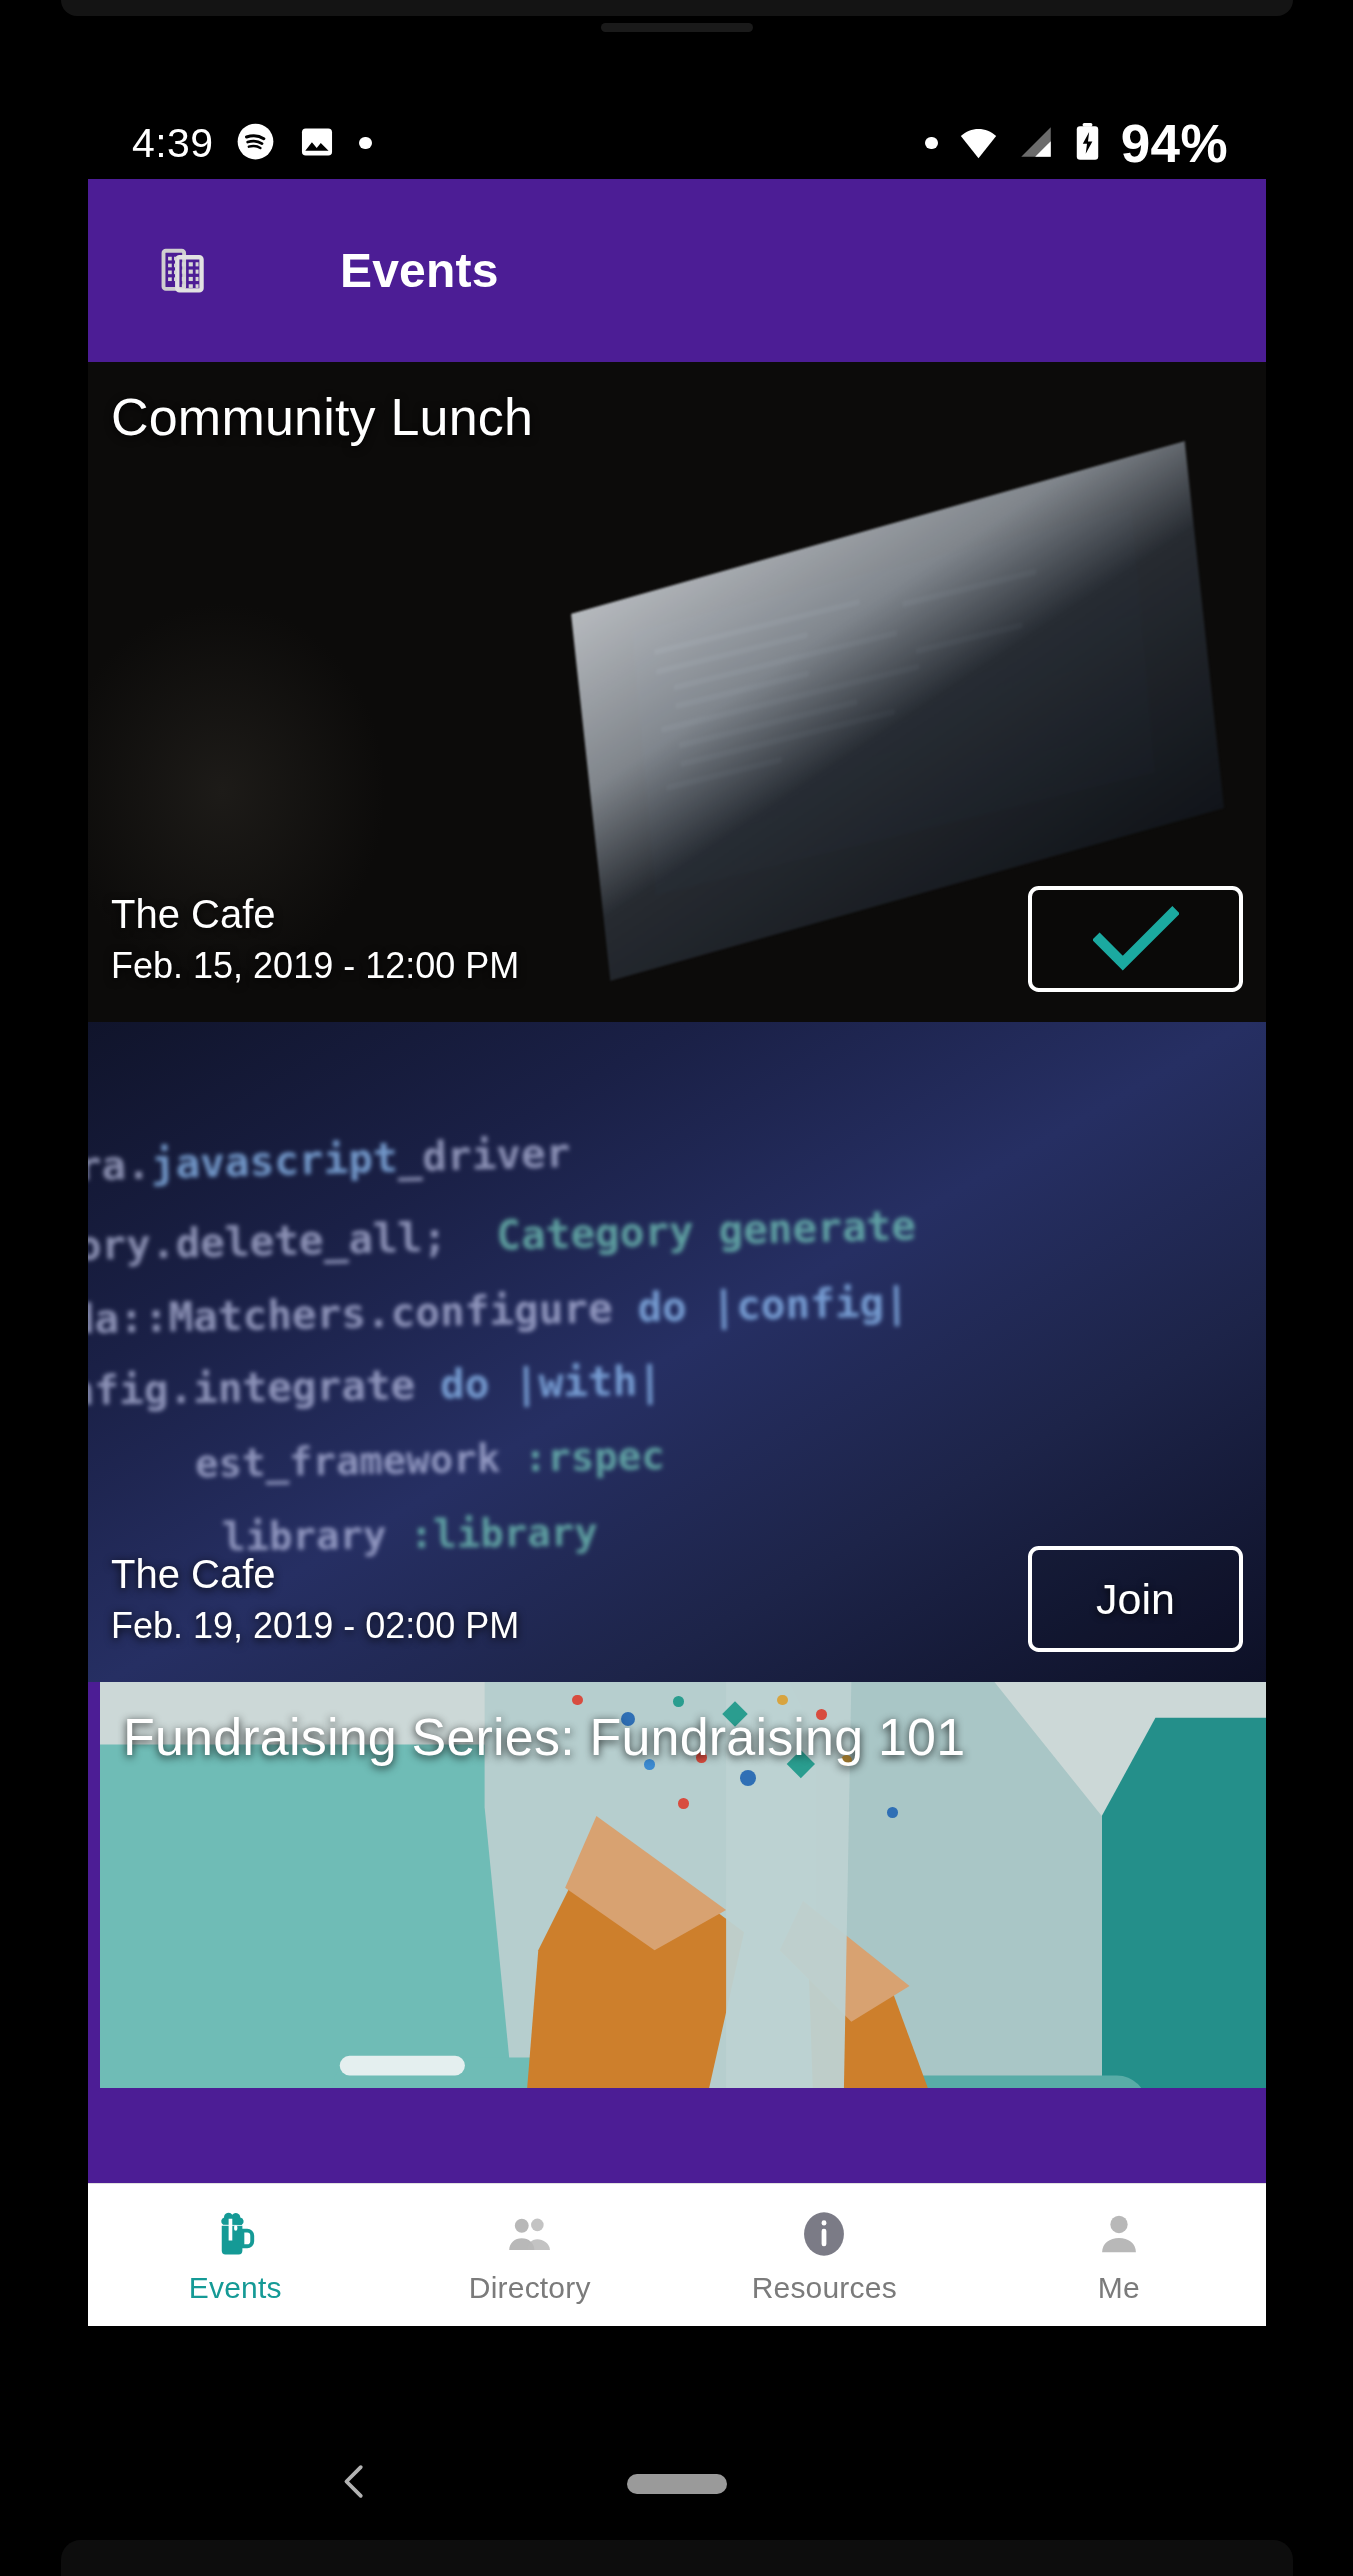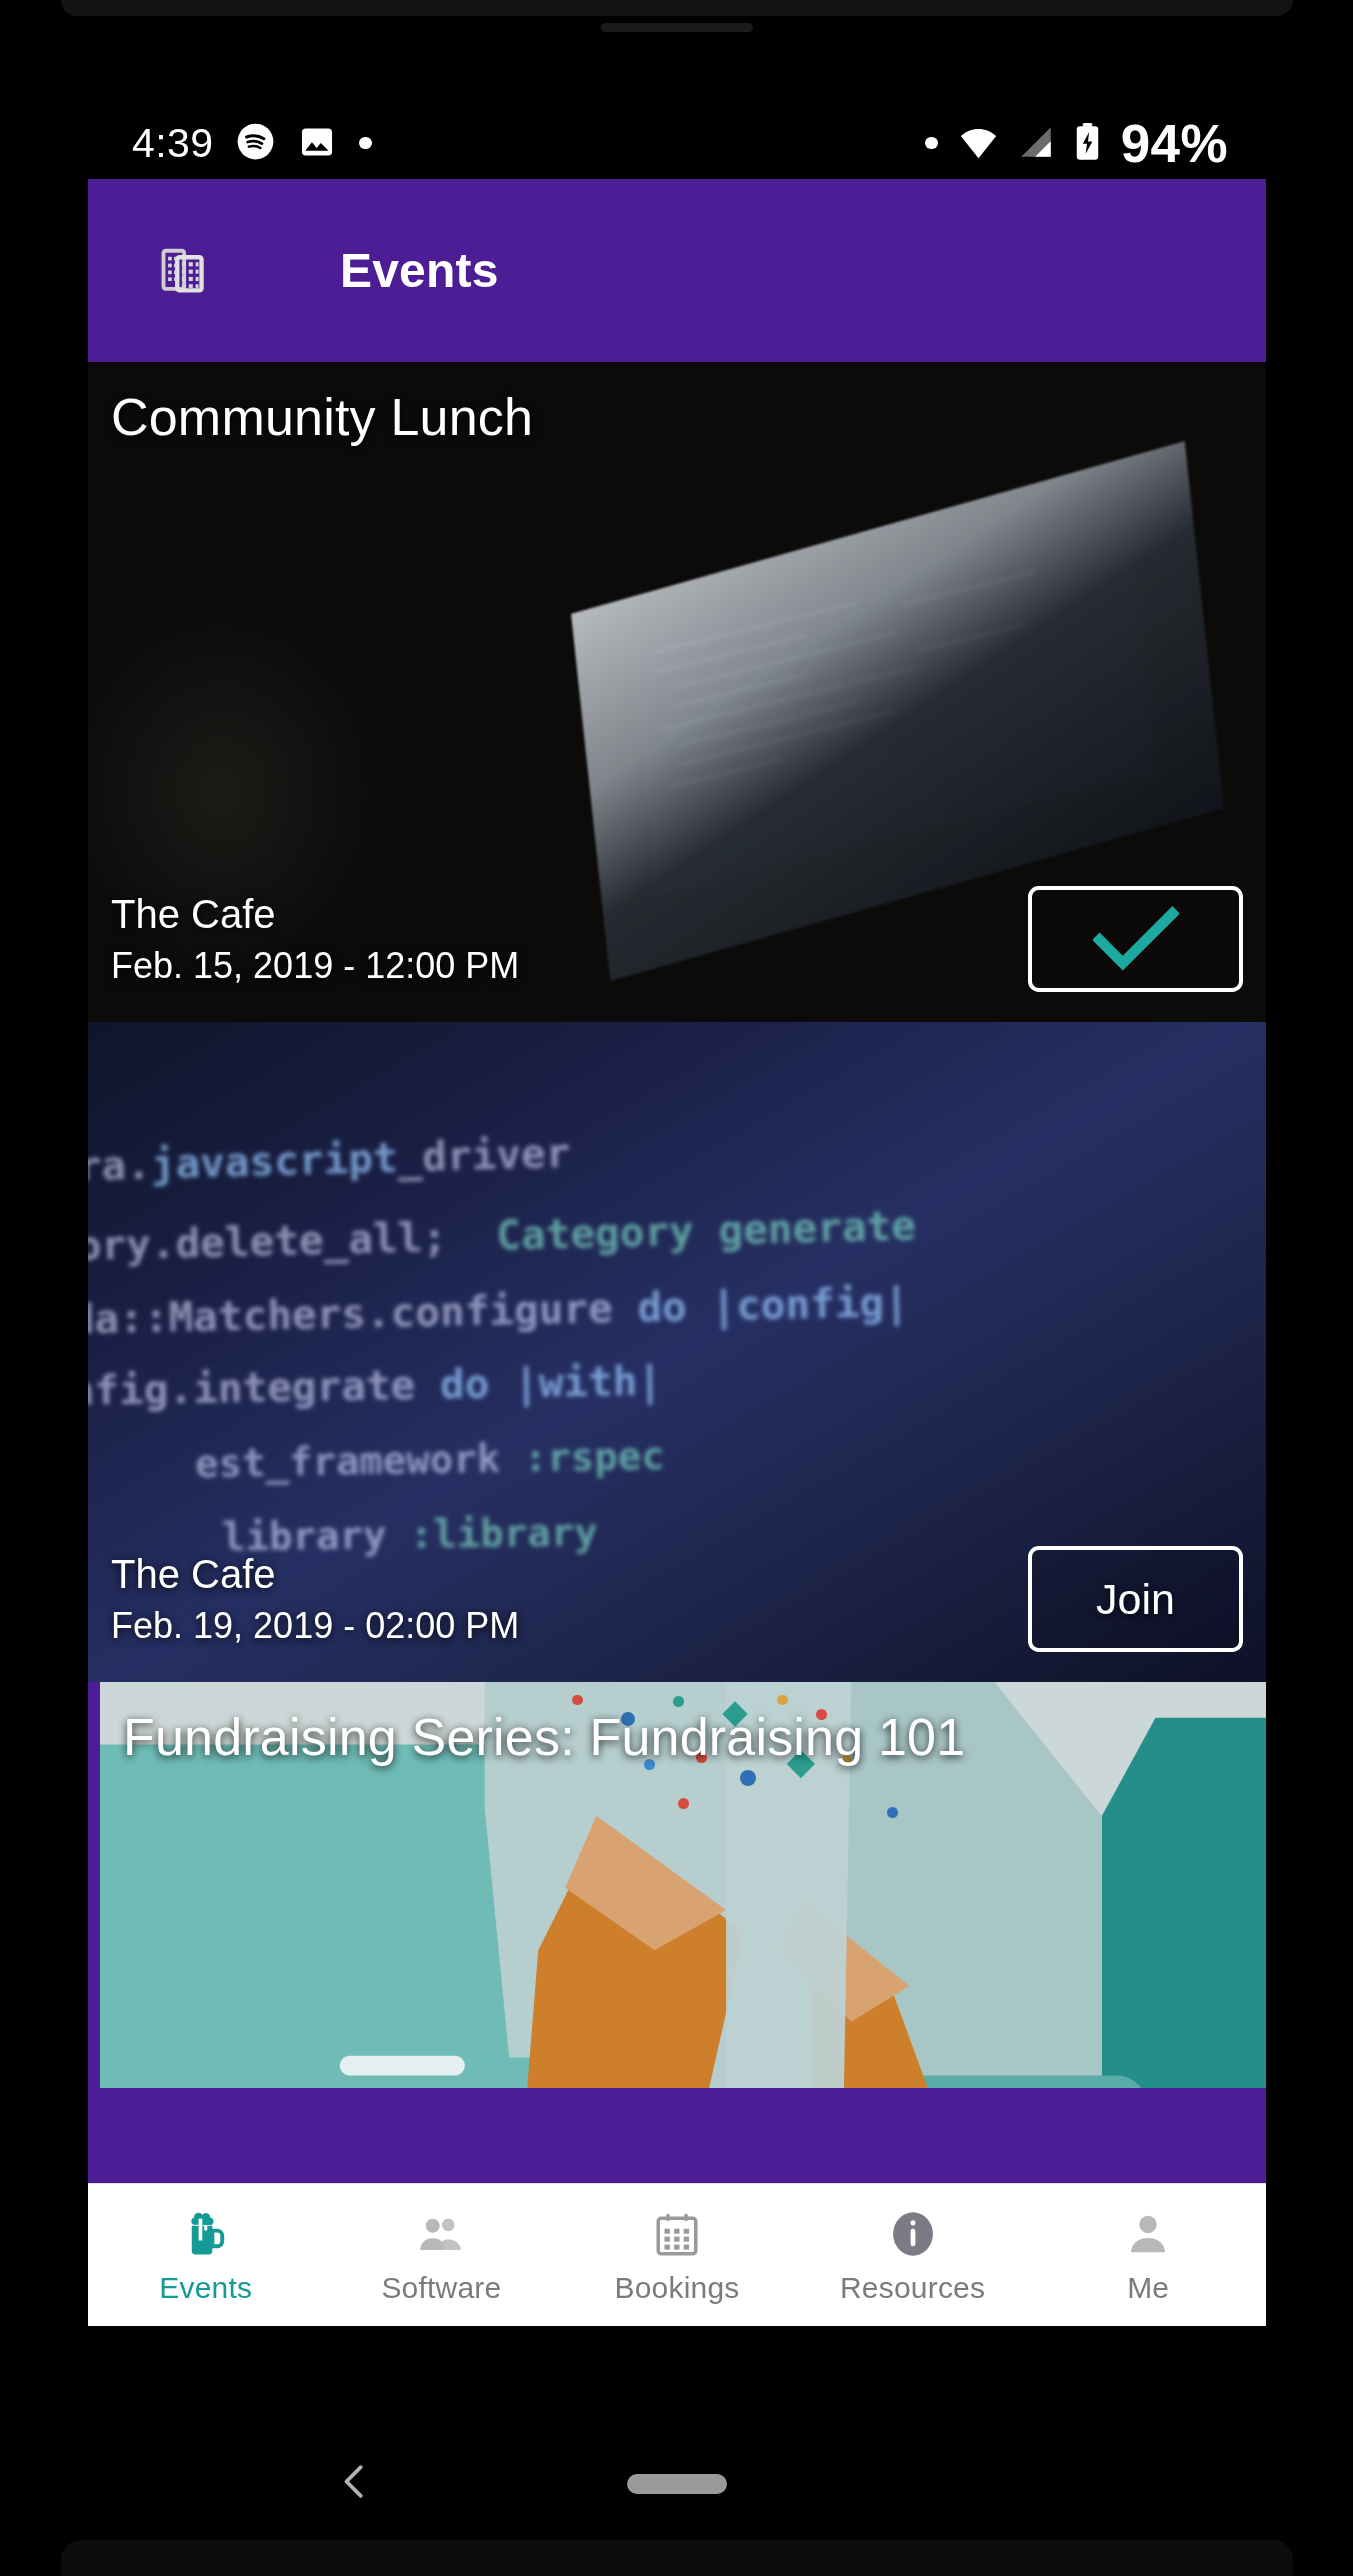--- a/index.html
+++ b/index.html
@@ -328,44 +328,23 @@
 
       <div class="navitem nav-idle">
         <span class="navicon">
           <svg width="52" height="52" viewBox="0 0 24 24" fill="#b8b8b8">
             <circle cx="8.2" cy="8.2" r="3.2"></circle>
               <path d="M2.4 19.4c0-3.2 2.6-5.4 5.8-5.4s5.8 2.2 5.8 5.4z"></path>
             <circle cx="15.4" cy="7.8" r="2.9" opacity=".85"></circle>
               <path d="M10.6 19.4c0-3 2.2-5 4.8-5s5.8 2 5.8 5z" opacity=".85"></path>
           </svg>
         </span>
-        <span class="navlabel">Software</span>
-      </div>
-
-      <div class="navitem nav-idle">
-        <span class="navicon">
-          <svg width="50" height="50" viewBox="0 0 24 24">
-            <rect x="3" y="4" width="18" height="17" rx="1.4" fill="none" stroke="#9a9a9a" stroke-width="1.7"></rect>
-            <rect x="6.8" y="1.8" width="1.7" height="3.6" rx=".8" fill="#9a9a9a"></rect>
-            <rect x="15.5" y="1.8" width="1.7" height="3.6" rx=".8" fill="#9a9a9a"></rect>
-            <g fill="#9a9a9a">
-              <rect x="6" y="9" width="2.6" height="2.4"></rect>
-                <rect x="10.6" y="9" width="2.6" height="2.4"></rect>
-                <rect x="15.2" y="9" width="2.6" height="2.4"></rect>
-              <rect x="6" y="12.8" width="2.6" height="2.4"></rect>
-                <rect x="10.6" y="12.8" width="2.6" height="2.4"></rect>
-                <rect x="15.2" y="12.8" width="2.6" height="2.4"></rect>
-              <rect x="6" y="16.6" width="2.6" height="2.4"></rect>
-                <rect x="10.6" y="16.6" width="2.6" height="2.4"></rect>
-                <rect x="15.2" y="16.6" width="2.6" height="2.4"></rect>
-            </g>
-          </svg>
-        </span>
-        <span class="navlabel">Bookings</span>
-      </div>
+        <span class="navlabel">Directory</span>
+      </div>
+
 
       <div class="navitem nav-idle">
         <span class="navicon">
           <svg width="52" height="52" viewBox="0 0 24 24">
             <ellipse cx="12" cy="12" rx="9.2" ry="10" fill="#7b7b86"></ellipse>
             <rect x="10.9" y="9.6" width="2.2" height="8" rx="1" fill="#fff"></rect>
             <rect x="10.9" y="5.6" width="2.2" height="2.5" rx="1.1" fill="#fff"></rect>
           </svg>
         </span>
         <span class="navlabel">Resources</span>

